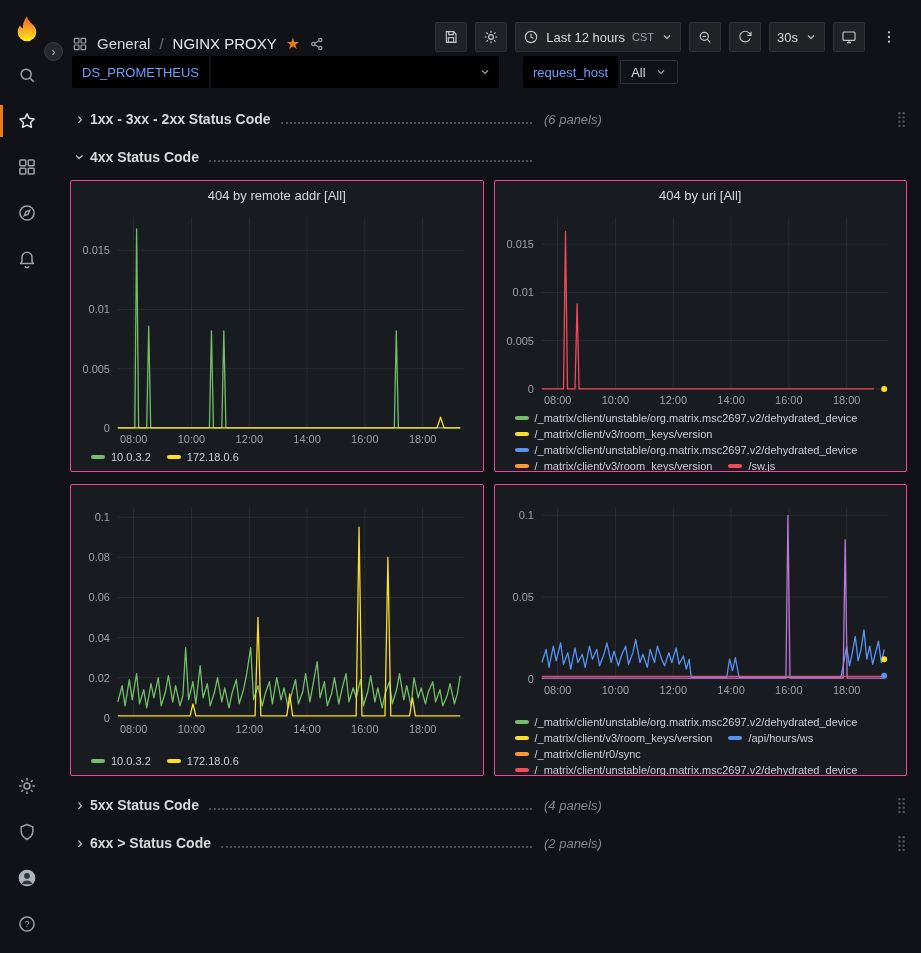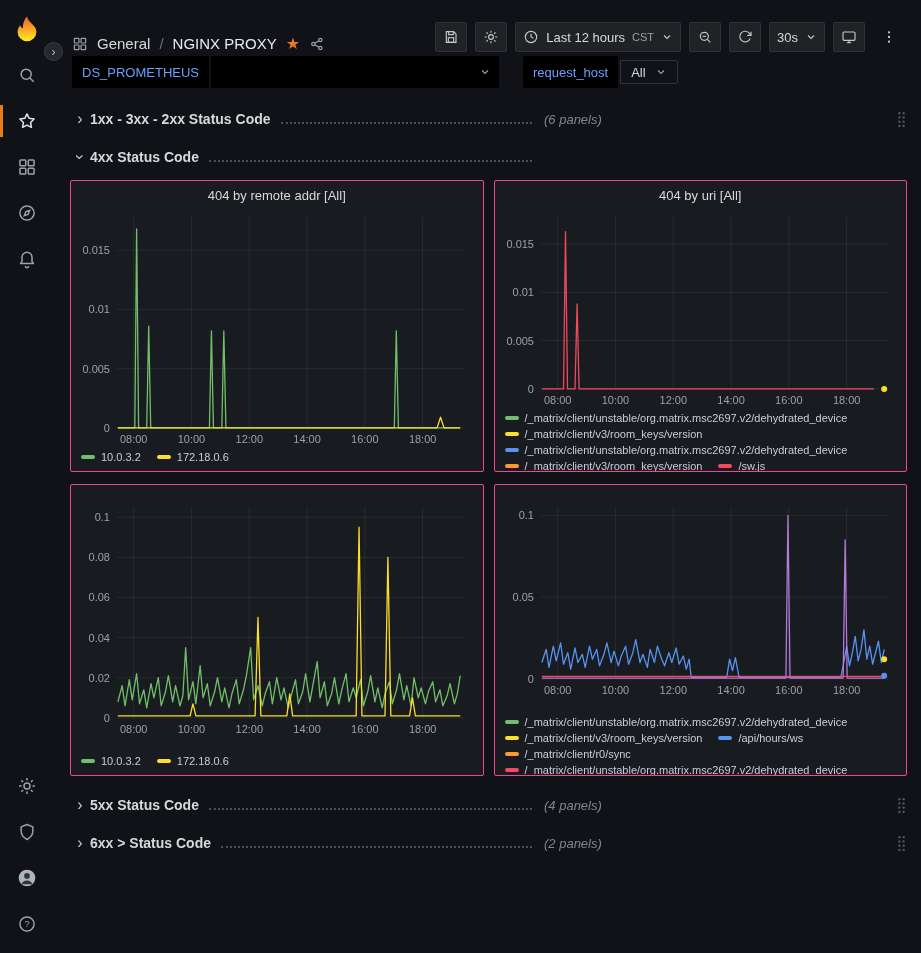--- a/index.html
+++ b/index.html
@@ -54,21 +54,21 @@
   .row-count { font-size:13px; font-style:italic; color:#81858d; white-space:nowrap; margin-left:2px; }
   .row-handle { margin-left:auto; color:#53555b; display:flex; cursor:grab; }
   .row-handle svg { width:11px; height:17px; }
 
   .panel-grid { display:grid; grid-template-columns:1fr 1fr; gap:12px 10px; margin:2px 0 14px; }
   .panel { height:292px; background:#181b1f; border:1px solid #ec4899; border-radius:2px; display:flex; flex-direction:column; overflow:hidden;text-align:center; }
   .panel-title { height:28px; flex:0 0 28px; display:flex; align-items:center; justify-content:center; font-size:13px; font-weight:500; color:#d8d9da; cursor:pointer; }
   .chart-area { flex:1; position:relative; margin:0 6px 0 2px; }
   .chart-area svg { position:absolute; inset:0; width:100%; height:100%; display:block; }
   svg text { font-family:"Liberation Sans", sans-serif; }
-  .legend { flex:0 0 auto; display:flex; flex-wrap:wrap; align-content:flex-start; column-gap:16px; row-gap:4px; padding:3px 10px 8px; overflow:hidden; }
+  .legend { flex:0 0 auto; display:flex; flex-wrap:wrap; align-content:flex-start; column-gap:16px; row-gap:4px; padding:3px 20px 8px; overflow:hidden; }
   .panel.multi .legend { height:62px; padding-bottom:0; }
   .legend-item { display:flex; align-items:center; gap:6px; font-size:11px; color:#ccccdc; white-space:nowrap; cursor:pointer; max-width:100%; overflow:hidden; }
   .swatch { width:14px; height:4px; border-radius:2px; flex:0 0 14px; }
 </style>
 </head>
 <body>
 
 <div class="app">
 
   <aside class="sidebar">

